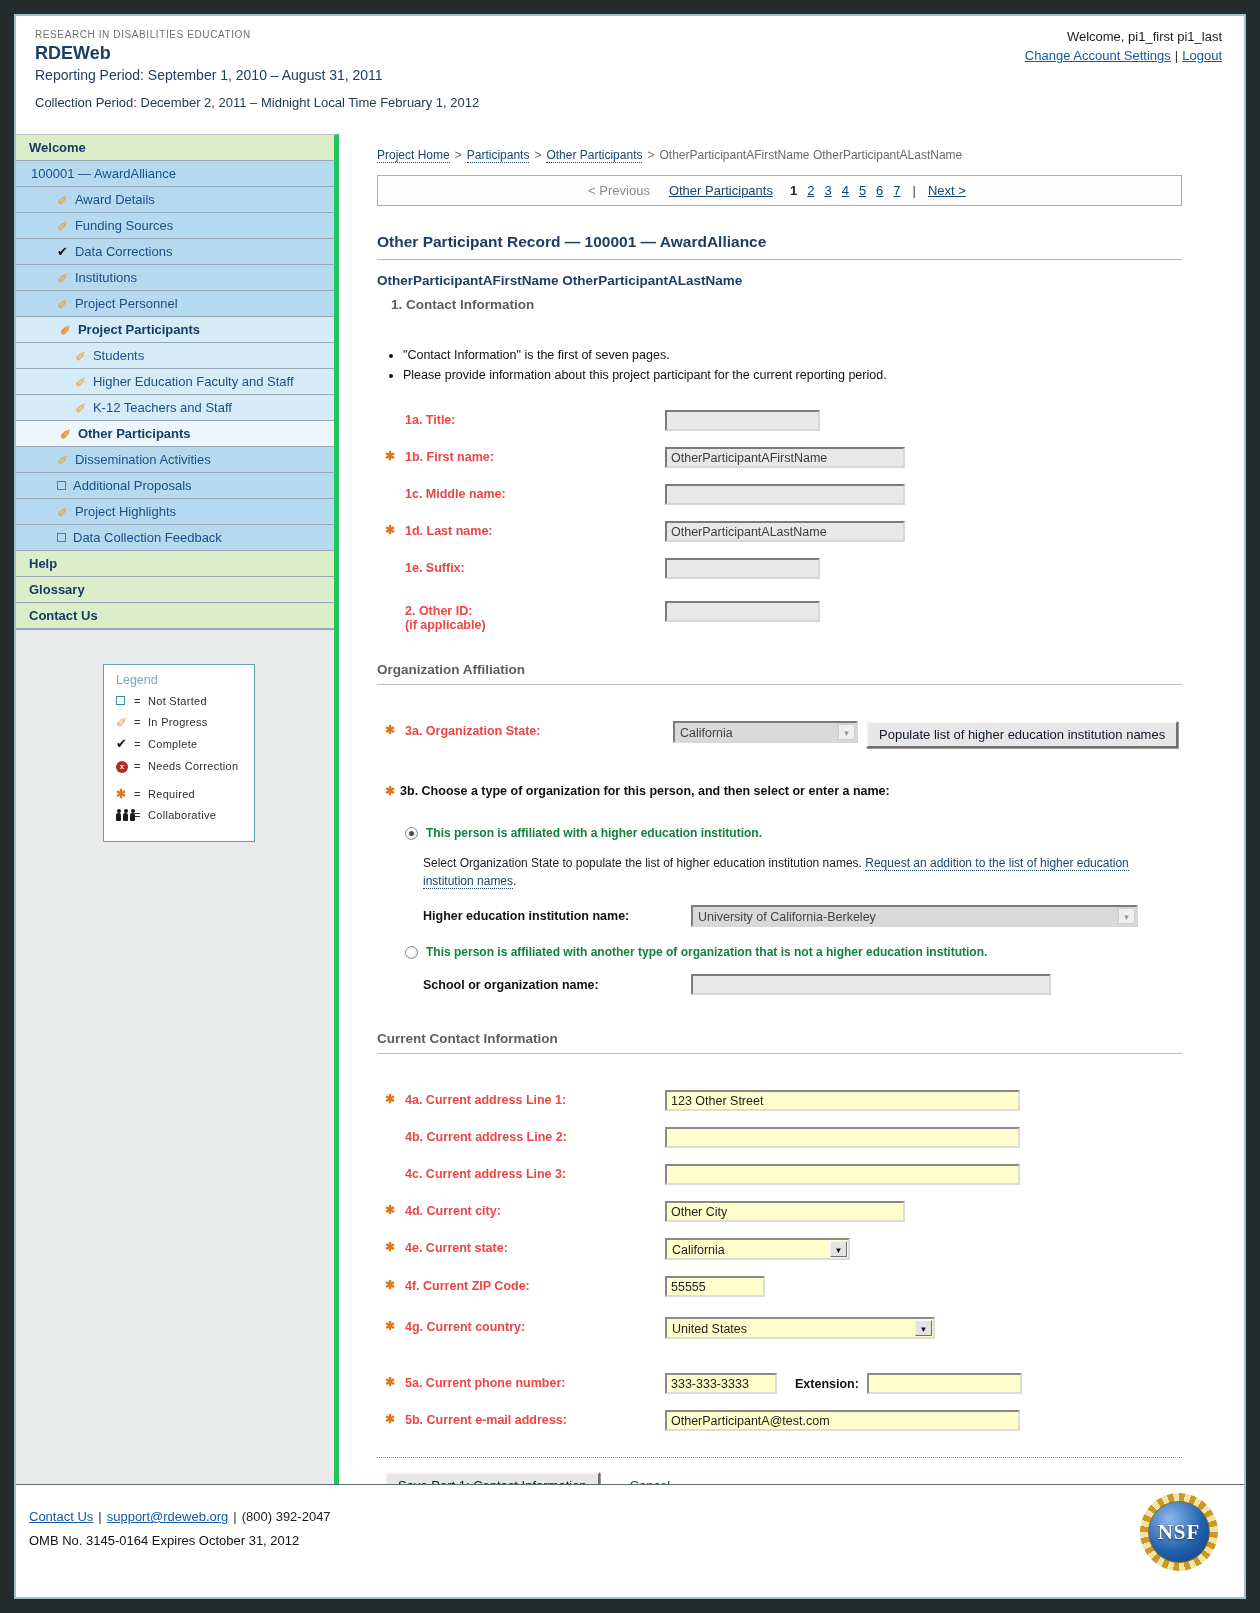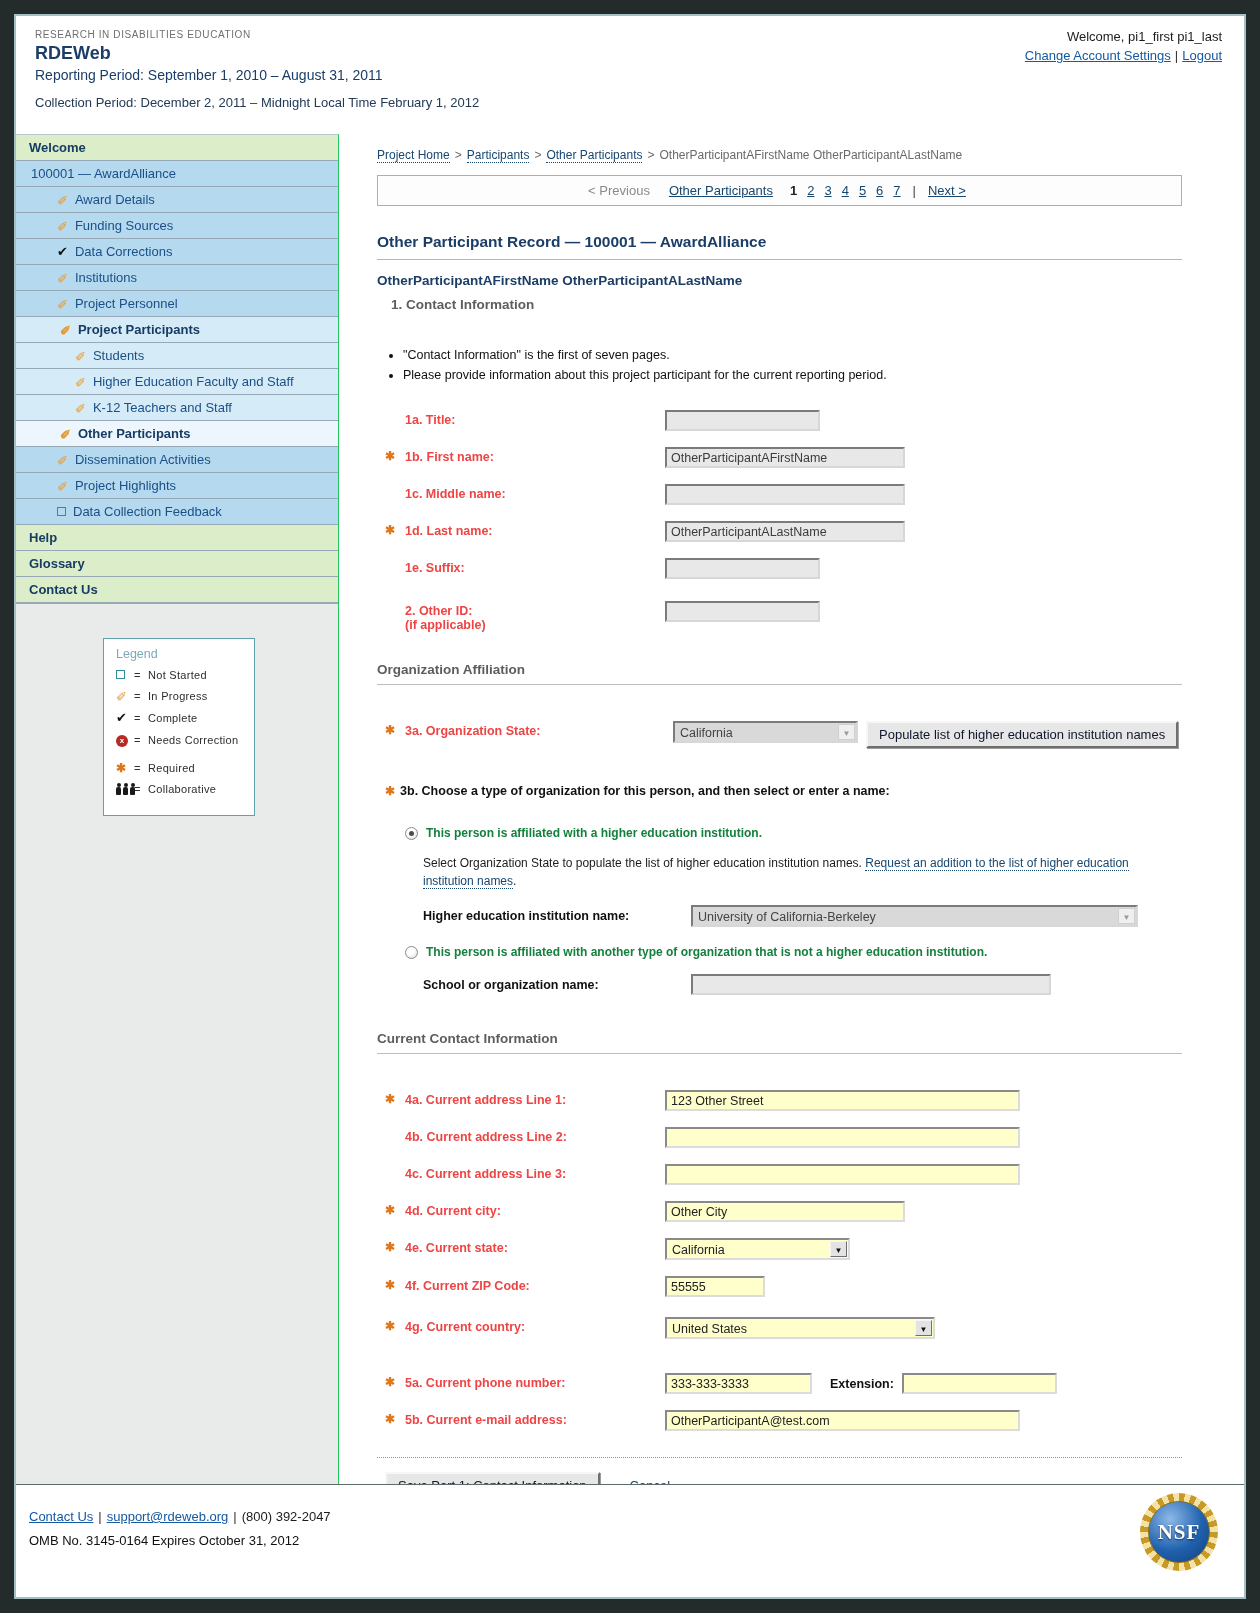--- a/index.html
+++ b/index.html
@@ -22,21 +22,21 @@
   .collection { font-size:13px; color:#233a55; margin-top:12px; }
   .hdr-right { position:absolute; top:13px; right:22px; text-align:right; font-size:13px; color:#1c1c1c; }
   .hdr-links { margin-top:4px; }
   .hdr-links a { color:#1559a3; text-decoration:underline; cursor:pointer; }
   .hdr-sep { color:#333; margin:0 4px; }
 
   
   .body-row { display:flex; height:1350px; }
 
   
-  .sidebar { width:323px; background:#e9ebeb; border-right:1px solid #22c55e; border-top:1px solid #b9c6cc; }
+  .sidebar { width:323px; background:#e9ebeb; border-right:5px solid #22c55e; border-top:1px solid #b9c6cc; }
   .menu { border-bottom:1px solid #97a8b6; }
   .mi { height:26px; line-height:25px; font-size:13px; color:#1b4f87;
         border-bottom:1px solid #97a8b6; white-space:nowrap; overflow:hidden; cursor:pointer; }
   .mi.g  { background:#dcedc9; color:#173c63; font-weight:bold; }
   .mi.b  { background:#b5d9ee; }
   .mi.bl { background:#d6ebf8; }
   .mi.bll{ background:#edf6fd; }
   .mi.bold { font-weight:bold; color:#173c63;padding-left:44px; }
   .i0 { padding-left:13px; } .i1 { padding-left:15px; } .i2 { padding-left:41px; } .i3 { padding-left:59px; }
 
@@ -87,21 +87,21 @@
   
   .frow { display:flex; align-items:flex-start; padding-left:8px; margin-top:16px; }
   .flabel { width:280px; position:relative; padding-left:20px; font-size:12.5px; font-weight:bold; color:#ef4444;
             padding-top:3px; }
   .flabel .req { position:absolute; left:0; top:2px; }
   .flabel .sub { display:block; }
   .tin { height:21px; font-size:12.5px; padding:2px 4px; color:#3c3c3c; background:#e8e8e8;
          border-style:solid; border-width:2px; border-color:#7b7b7b #d7d7d7 #d7d7d7 #7b7b7b;
          font-family:"Liberation Sans", sans-serif; }
   .yin { background:#ffffcc; color:#222; border-color:#8a8a8a #dcdcdc #dcdcdc #8a8a8a; }
-  .w100{width:100px;} .w125{width:147px;} .w155{width:155px;} .w185{width:185px;}
+  .w100{width:100px;} .w125{width:112px;} .w155{width:155px;} .w185{width:185px;}
   .w240{width:240px;} .w270{width:270px;} .w355{width:355px;} .w360{width:360px;} .w447{width:447px;}
 
   .sel { position:relative; height:22px; font-size:12.5px; padding:3px 22px 2px 5px; color:#333;
          border-style:solid; border-width:2px; white-space:nowrap; overflow:hidden; }
   .sel.dis { background:#d9d9d9; border-color:#7b7b7b #d7d7d7 #d7d7d7 #7b7b7b; color:#444; }
   .sel.yel { background:#ffffcc; border-color:#8a8a8a #dcdcdc #dcdcdc #8a8a8a; color:#222; cursor:pointer; }
   .sel .arr { position:absolute; right:1px; top:1px; bottom:1px; width:17px; text-align:center;
               font-size:8px; line-height:17px; }
   .sel.dis .arr { background:#efefef; color:#9a9a9a; border:1px solid #cfcfcf; }
   .sel.yel .arr { background:#e3e3e3; color:#111; border:1px solid; border-color:#f5f5f5 #6f6f6f #6f6f6f #f5f5f5; }
@@ -180,20 +180,21 @@
         <div class="mi b i2"><span class="ic ic-pencil"></span><span>Funding Sources</span></div>
         <div class="mi b i2"><span class="ic ic-check"></span><span>Data Corrections</span></div>
         <div class="mi b i2"><span class="ic ic-pencil"></span><span>Institutions</span></div>
         <div class="mi b i2"><span class="ic ic-pencil"></span><span>Project Personnel</span></div>
         <div class="mi bl i2 bold"><span class="ic ic-pencil"></span><span>Project Participants</span></div>
         <div class="mi bl i3"><span class="ic ic-pencil"></span><span>Students</span></div>
         <div class="mi bl i3"><span class="ic ic-pencil"></span><span>Higher Education Faculty and Staff</span></div>
         <div class="mi bl i3"><span class="ic ic-pencil"></span><span>K-12 Teachers and Staff</span></div>
         <div class="mi bll i3 bold"><span class="ic ic-pencil"></span><span>Other Participants</span></div>
         <div class="mi b i2"><span class="ic ic-pencil"></span><span>Dissemination Activities</span></div>
+        <div class="mi b i2"><span class="ic ic-square"></span><span>Additional Proposals</span></div>
         <div class="mi b i2"><span class="ic ic-pencil"></span><span>Project Highlights</span></div>
         <div class="mi b i2"><span class="ic ic-square"></span><span>Data Collection Feedback</span></div>
         <div class="mi g i0"><span>Help</span></div>
         <div class="mi g i0"><span>Glossary</span></div>
         <div class="mi g i0"><span>Contact Us</span></div>
       </div>
 
       <div class="legend">
         <div class="legend-title">Legend</div>
         <div class="lrow">

